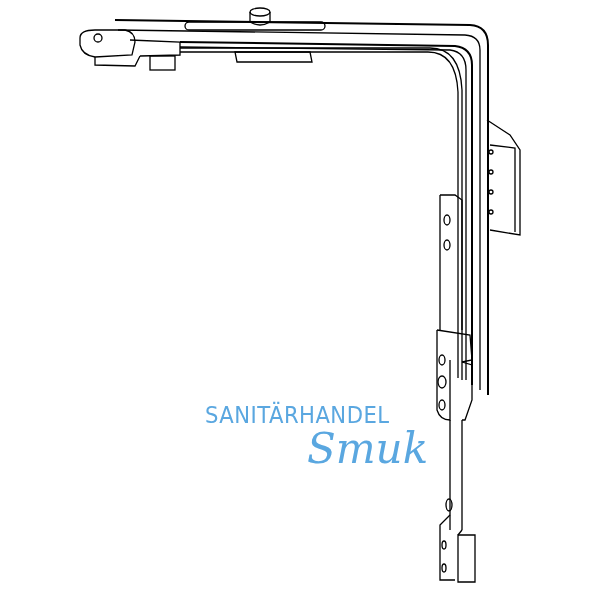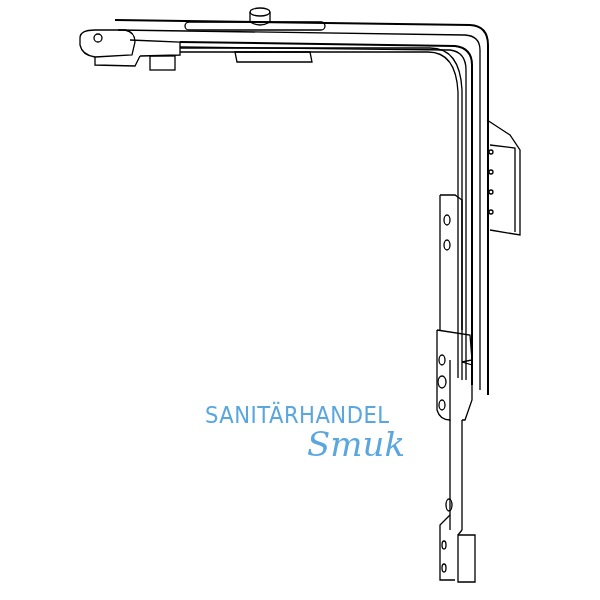--- a/index.html
+++ b/index.html
@@ -1,20 +1,20 @@
 <!DOCTYPE html>
 <html><head>
 <meta charset="utf-8">
 <style>
   html, body { margin:0; padding:0; background:#ffffff; }
   body { width:600px; height:600px; position:relative; overflow:hidden; font-family:"Liberation Sans", sans-serif; }
   #drawing { position:absolute; left:0; top:0; width:600px; height:600px; }
   .wm { position:absolute; color:#5aa7e0; pointer-events:none; }
   .wm1 { left:205px; top:402px; font-family:"DejaVu Sans", sans-serif; font-size:23px; letter-spacing:0.5px; font-weight:normal; transform:scaleX(0.92); transform-origin:left top; }
-  .wm2 { left:307px; top:424px; font-family:"DejaVu Serif", serif; font-style:italic; font-size:34px; }
+  .wm2 { left:307px; top:424px; font-family:"DejaVu Serif", serif; font-style:italic; font-size:42px; }
 </style>
 </head>
 <body>
 
 <svg id="drawing" viewBox="0 0 600 600" xmlns="http://www.w3.org/2000/svg" fill="none" stroke="#000" stroke-width="1.3">
 
   <g>
     <path d="M115 20 L470 25 Q488 26 488 45 L488 395" stroke-width="2"></path>
     <path d="M118 30 L465 35 Q480 36 480 50 L480 390"></path>
     <path d="M180 42 L455 46 Q472 48 472 65 L472 385" stroke-width="2"></path>

